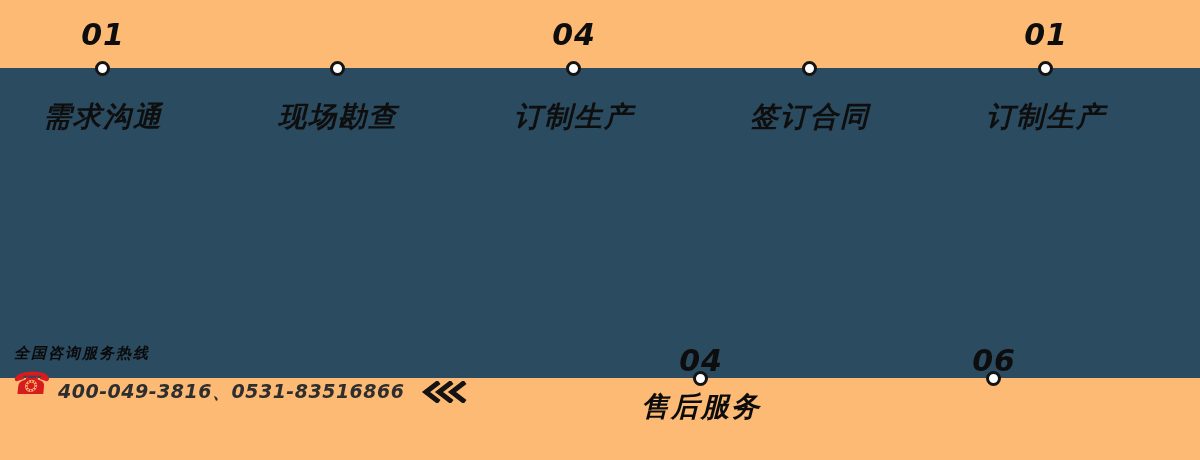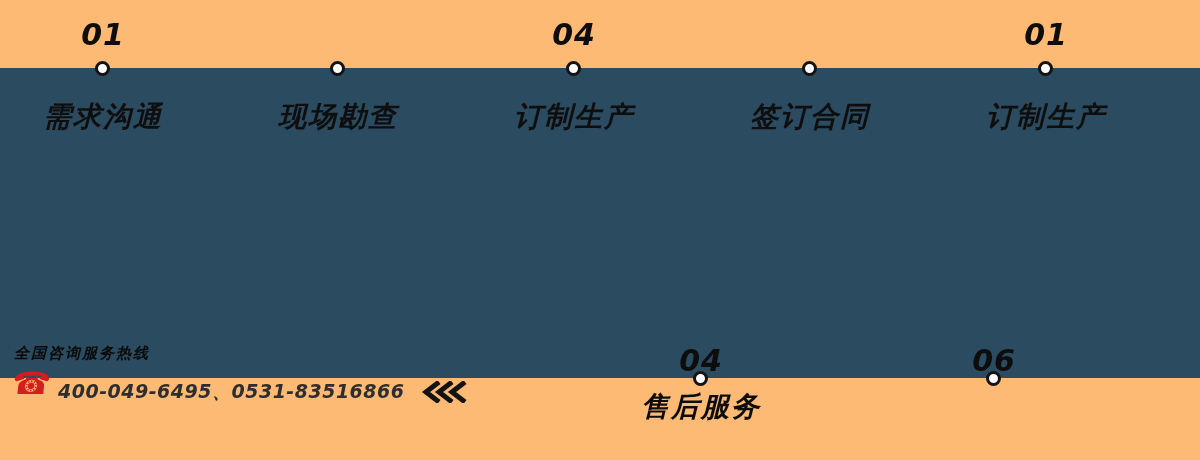--- a/index.html
+++ b/index.html
@@ -97,21 +97,21 @@
     <div class="dot"></div>
     <div class="lbl">售后服务</div>
   </div>
   <div class="step bottom sb2">
     <div class="num">06</div>
     <div class="dot"></div>
   </div>
 
   <div class="hotline-title">全国咨询服务热线</div>
   <div class="phone-glyph">☎</div>
-  <div class="phone-numbers">400-049-6495、0531-83516866</div>
+  <div class="phone-numbers">400-049-3816、0531-83516866</div>
 
   <svg class="chevrons" viewBox="0 0 50 22">
     <g fill="none" stroke="#131313" stroke-width="5">
       <path d="M19 1 L6 11 L19 21"></path>
       <path d="M32 1 L19 11 L32 21"></path>
       <path d="M45 1 L32 11 L45 21"></path>
     </g>
   </svg>
 
 </div>

